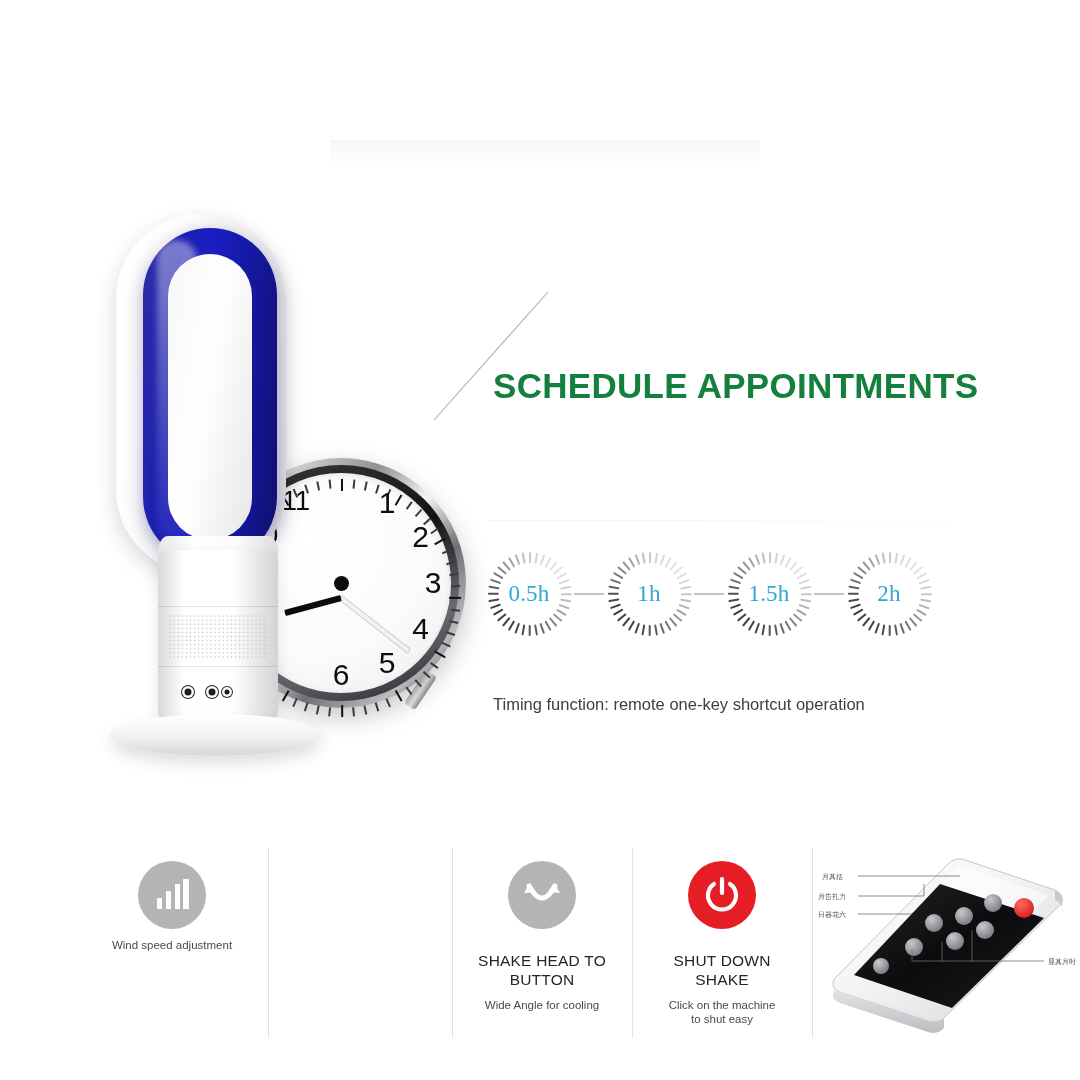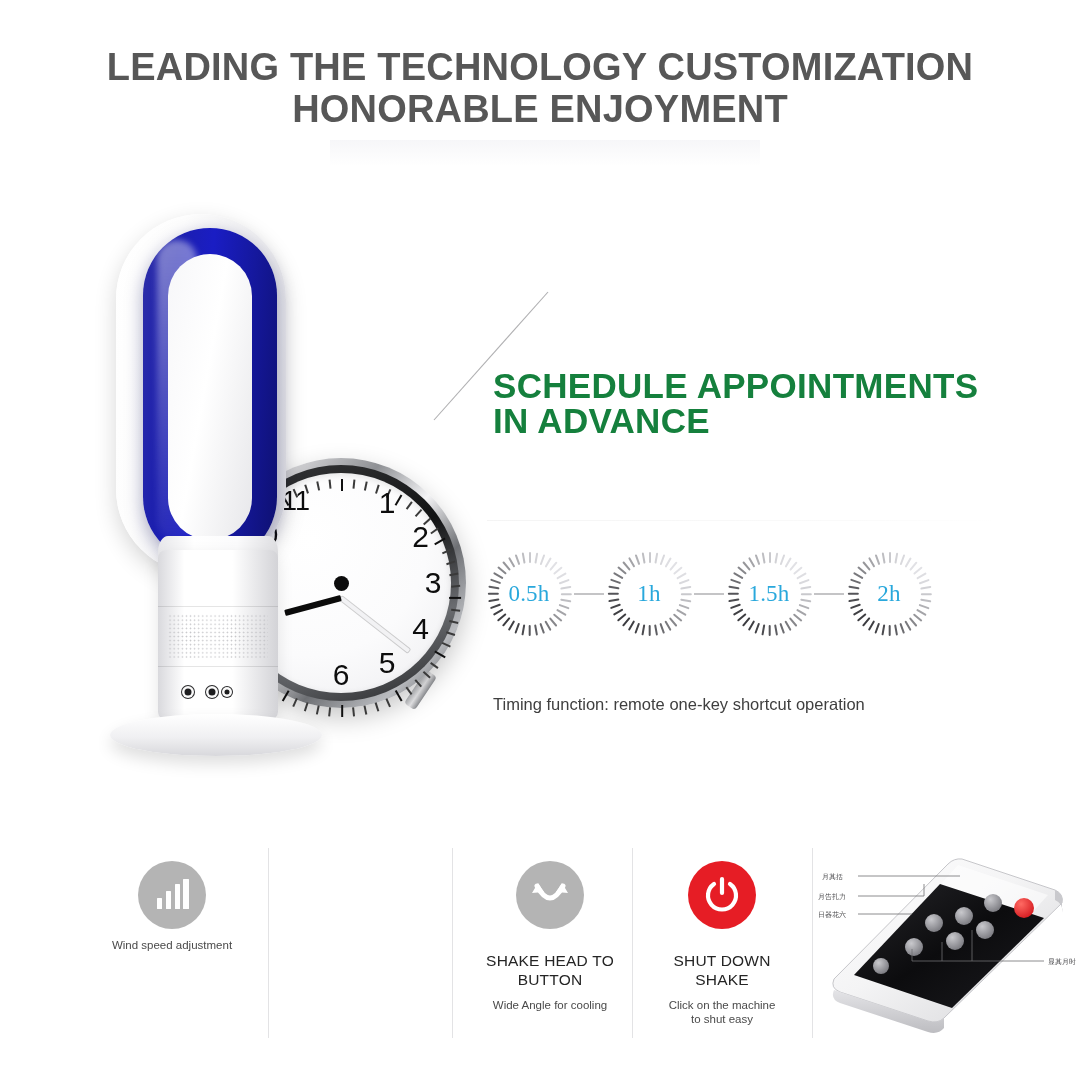--- a/index.html
+++ b/index.html
@@ -150,24 +150,20 @@
 
   
   .remote{position:absolute;left:812px;top:846px;width:268px;height:200px;}
 </style>
 </head>
 <body>
 
 <div class="page">
 
   <div class="wash"></div>
-  <div class="headline">
-    <span>LEADING THE TECHNOLOGY CUSTOMIZATION</span>
-    <span class="l2">HONORABLE ENJOYMENT</span>
-  </div>
 
   <div class="product">
 
     <div class="clock">
       <div class="foot" style="left:198px;top:212px;transform:rotate(34deg);"></div>
       <div class="bezel"></div>
       <div class="bezel2"></div>
       <div class="face">
         <div id="clock-ticks">
             <div class="tick tickbig" style="transform: rotate(0deg);"></div>
@@ -262,21 +258,20 @@
       <div class="base"></div>
     </div>
   </div>
 
   <svg class="diagline" viewBox="0 0 118 132">
     <line x1="2" y1="130" x2="116" y2="2" stroke="#b0b0b2" stroke-width="1.1"></line>
   </svg>
 
   <div class="blue-h">
     <div>SCHEDULE APPOINTMENTS</div>
-    <div>IN ADVANCE</div>
   </div>
 
 
   <div class="hr-soft"></div>
 
   <div class="timers" id="timers">
       <div class="tbadge">
         <div class="tring">
           <div class="tray" style="background: rgb(201, 201, 205); transform: rotate(0deg);"></div>
           <div class="tray" style="background: rgb(210, 210, 214); transform: rotate(10deg);"></div>
@@ -458,21 +453,21 @@
             <i style="height: 11px;"></i>
             <i style="height: 18px;"></i>
             <i style="height: 25px;"></i>
             <i style="height: 30px;"></i>
           </div>
         </div>
         <div class="fsub">
           <div>Wind speed adjustment</div>
         </div>
       </div>
-      <div class="fcell" style="left: 452px; padding-left: 8px;">
+      <div class="fcell" style="left: 452px;">
         <div class="ficon" style="background: rgb(180, 180, 180);">
           <svg class="shake" viewBox="0 0 40 32">
             <path d="M7 7 Q20 31 33 7" fill="none" stroke="#ffffff" stroke-width="5" stroke-linecap="round"></path>
             <path d="M2 14 L8 4 L14 13 Z" fill="#ffffff"></path>
             <path d="M26 13 L32 4 L38 14 Z" fill="#ffffff"></path>
           </svg>
         </div>
         <div class="ftitle">
           <div>SHAKE HEAD TO</div>
           <div>BUTTON</div>

